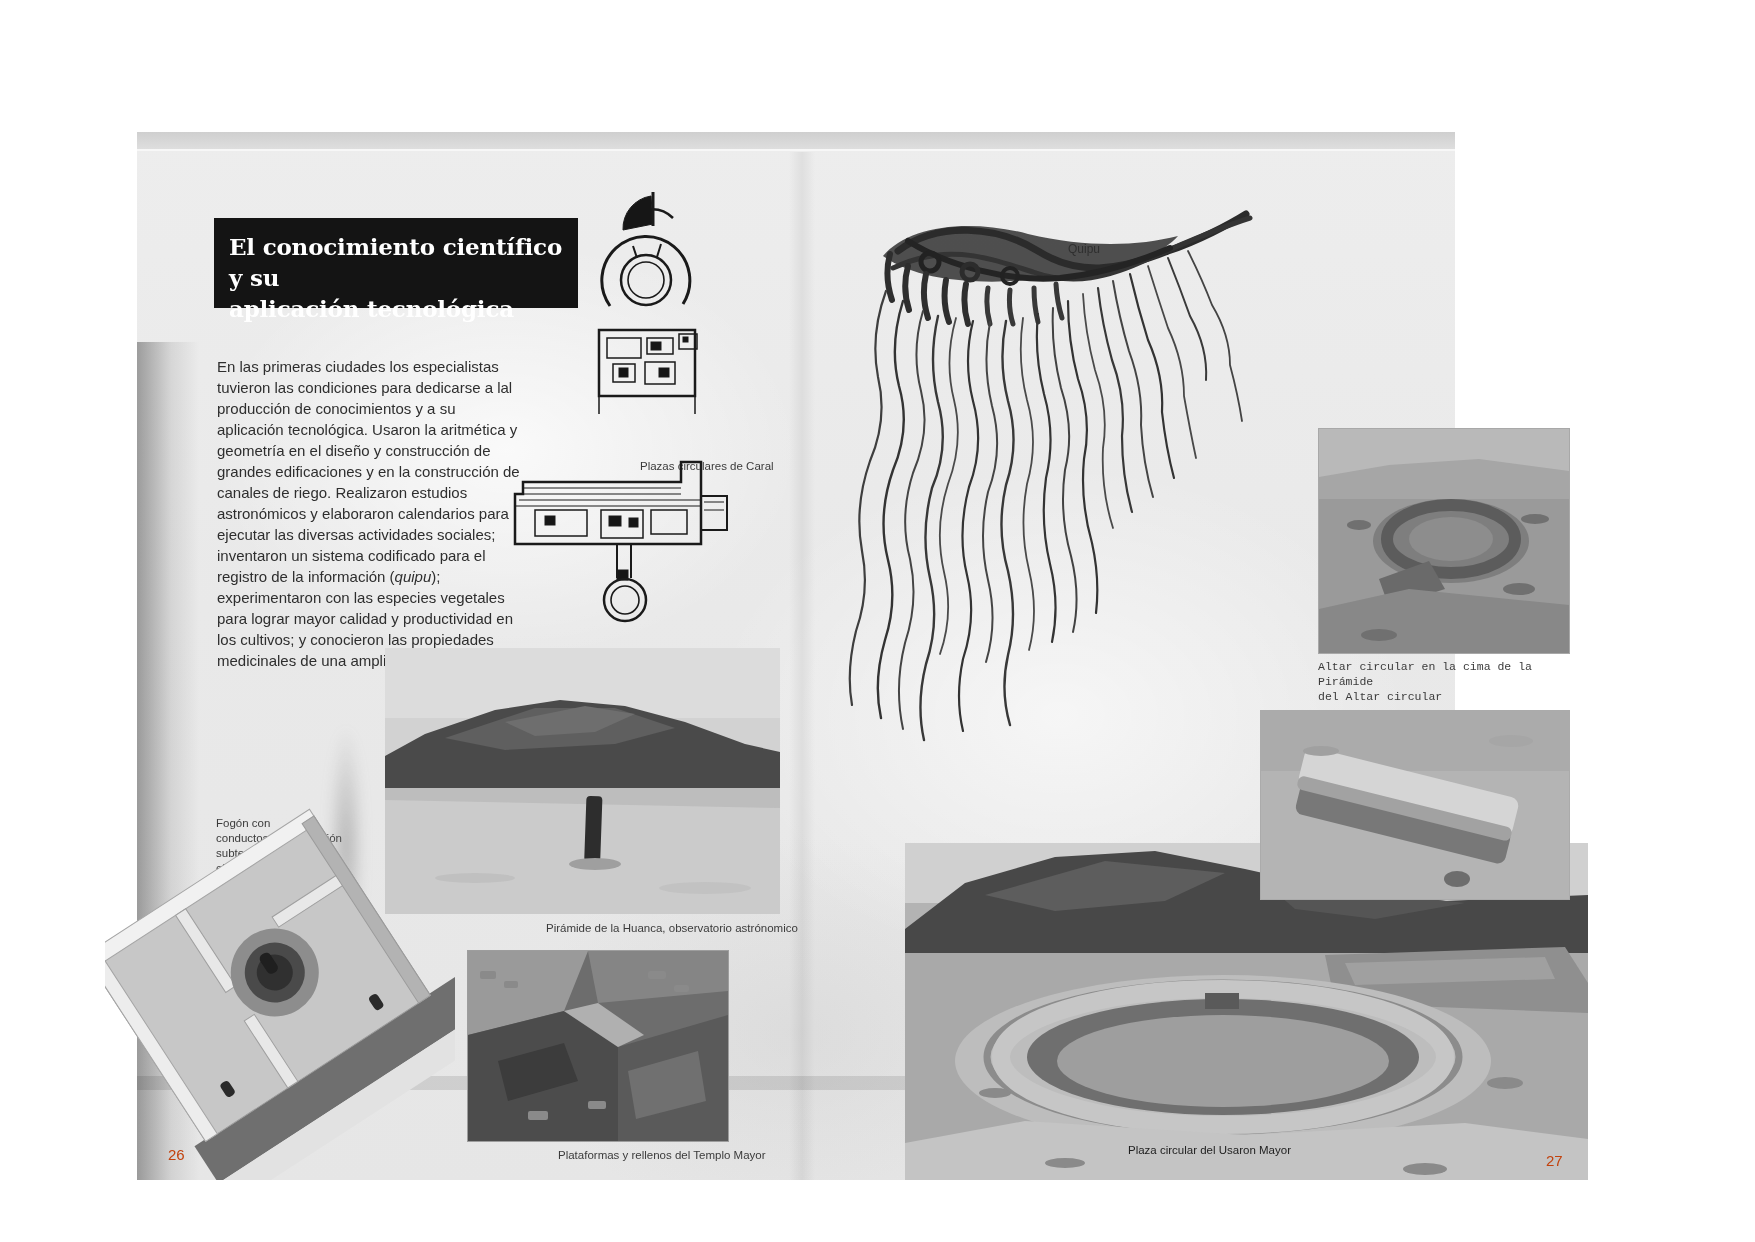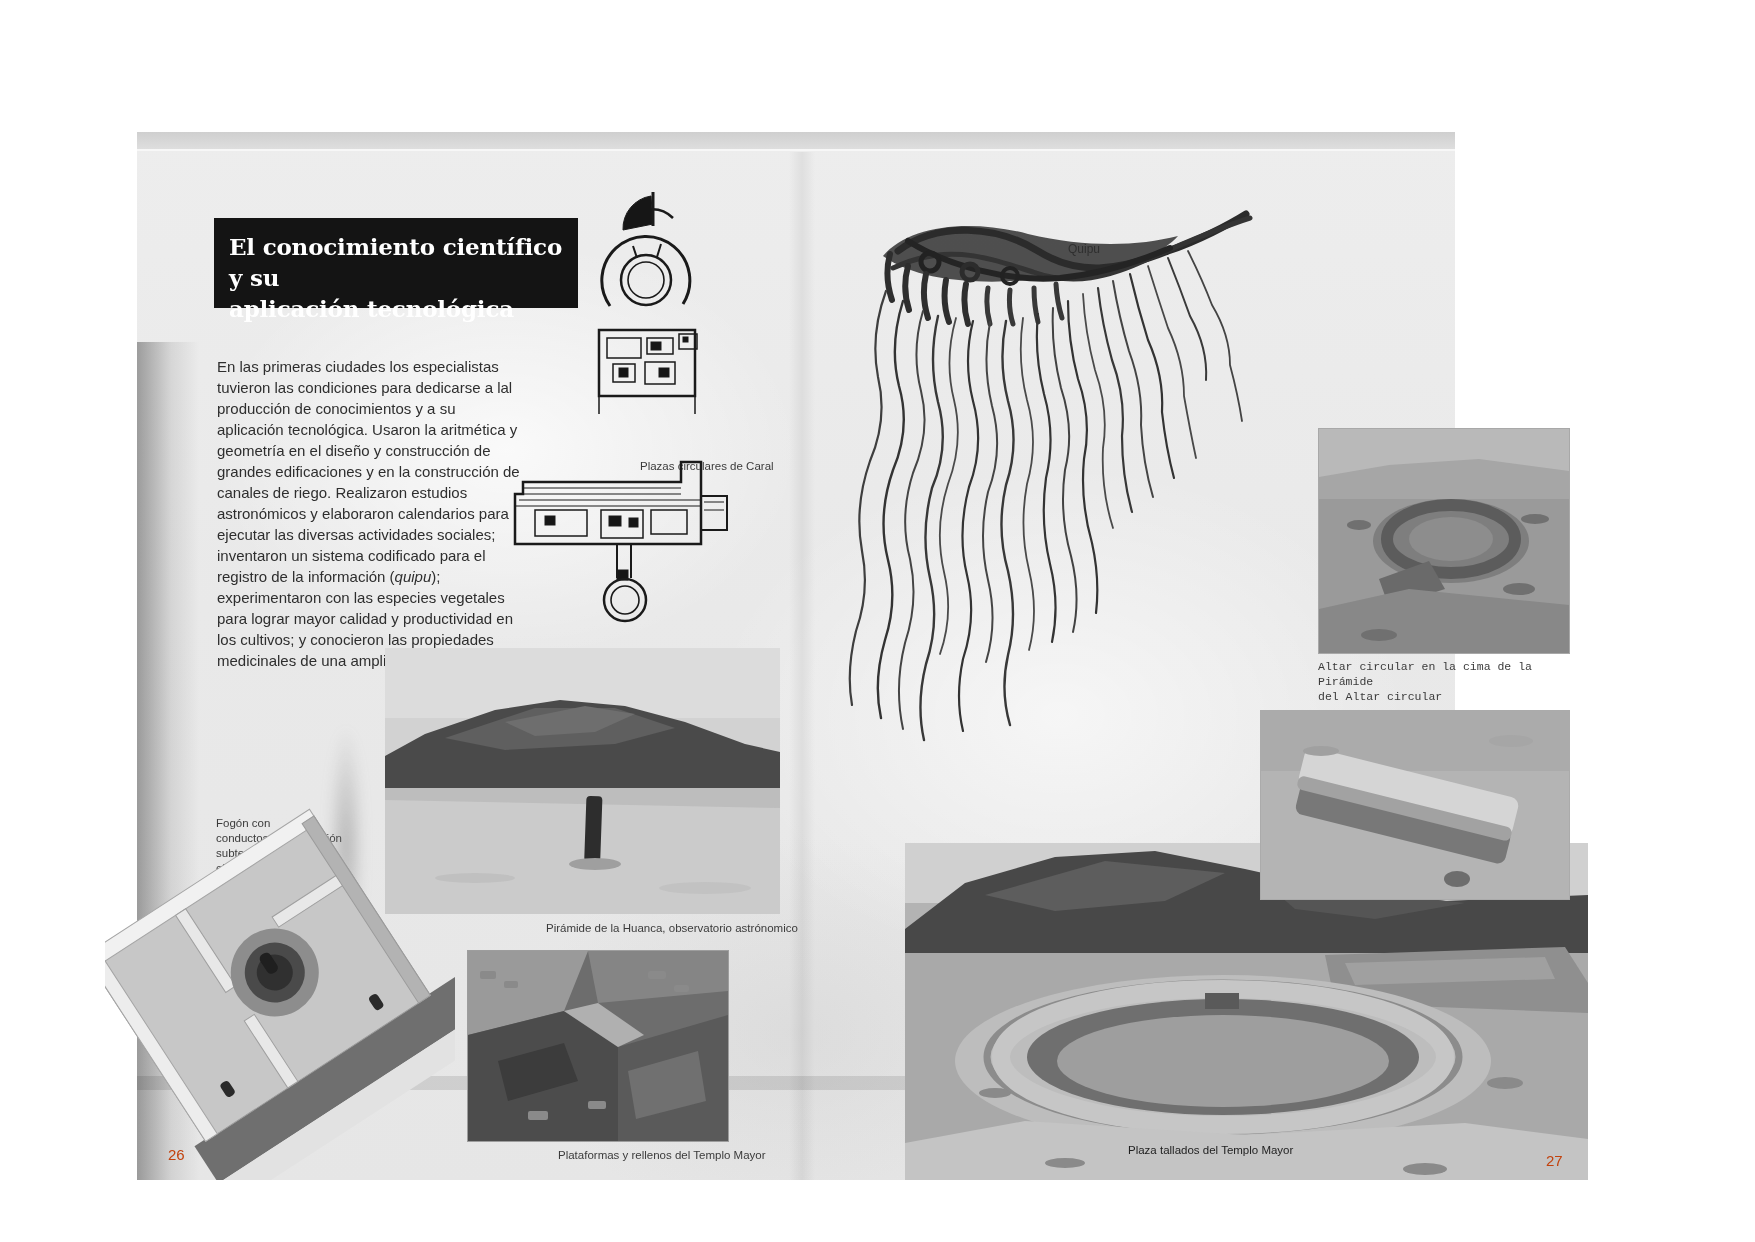--- a/index.html
+++ b/index.html
@@ -262,17 +262,17 @@
       <rect x="300" y="150" width="34" height="16" fill="#5a5a5a"></rect>
       <path d="M0,300 L120,278 L340,292 L560,280 L683,296 L683,349 L0,349 Z" fill="#c4c4c4"></path>
       <g fill="#8a8a8a">
         <ellipse cx="90" cy="250" rx="16" ry="5"></ellipse>
           <ellipse cx="600" cy="240" rx="18" ry="6"></ellipse>
         <ellipse cx="160" cy="320" rx="20" ry="5"></ellipse>
           <ellipse cx="520" cy="326" rx="22" ry="6"></ellipse>
       </g>
     </svg>
   </div>
-  <div class="caption on-photo" style="left:1128px;top:1143px;">Plaza tallados del Templo Mayor</div>
+  <div class="caption on-photo" style="left:1128px;top:1143px;">Plaza circular del Usaron Mayor</div>
 
   <div class="page-num" style="left:1546px;top:1152px;">27</div>
 
 </div>
 
 </body></html>

